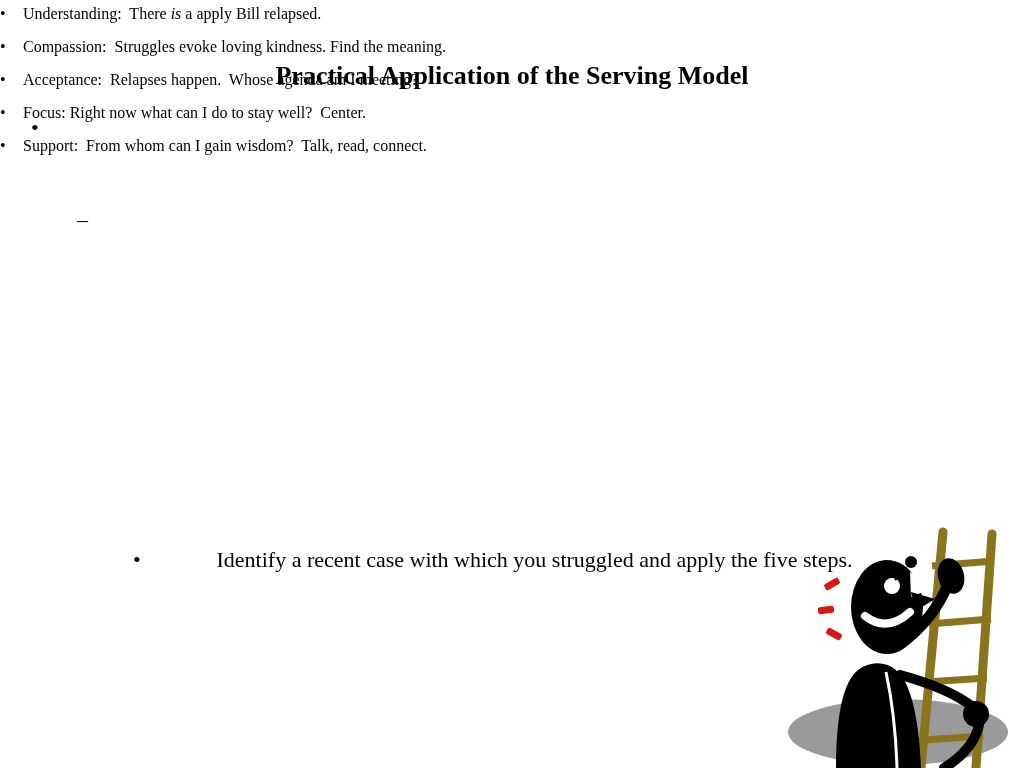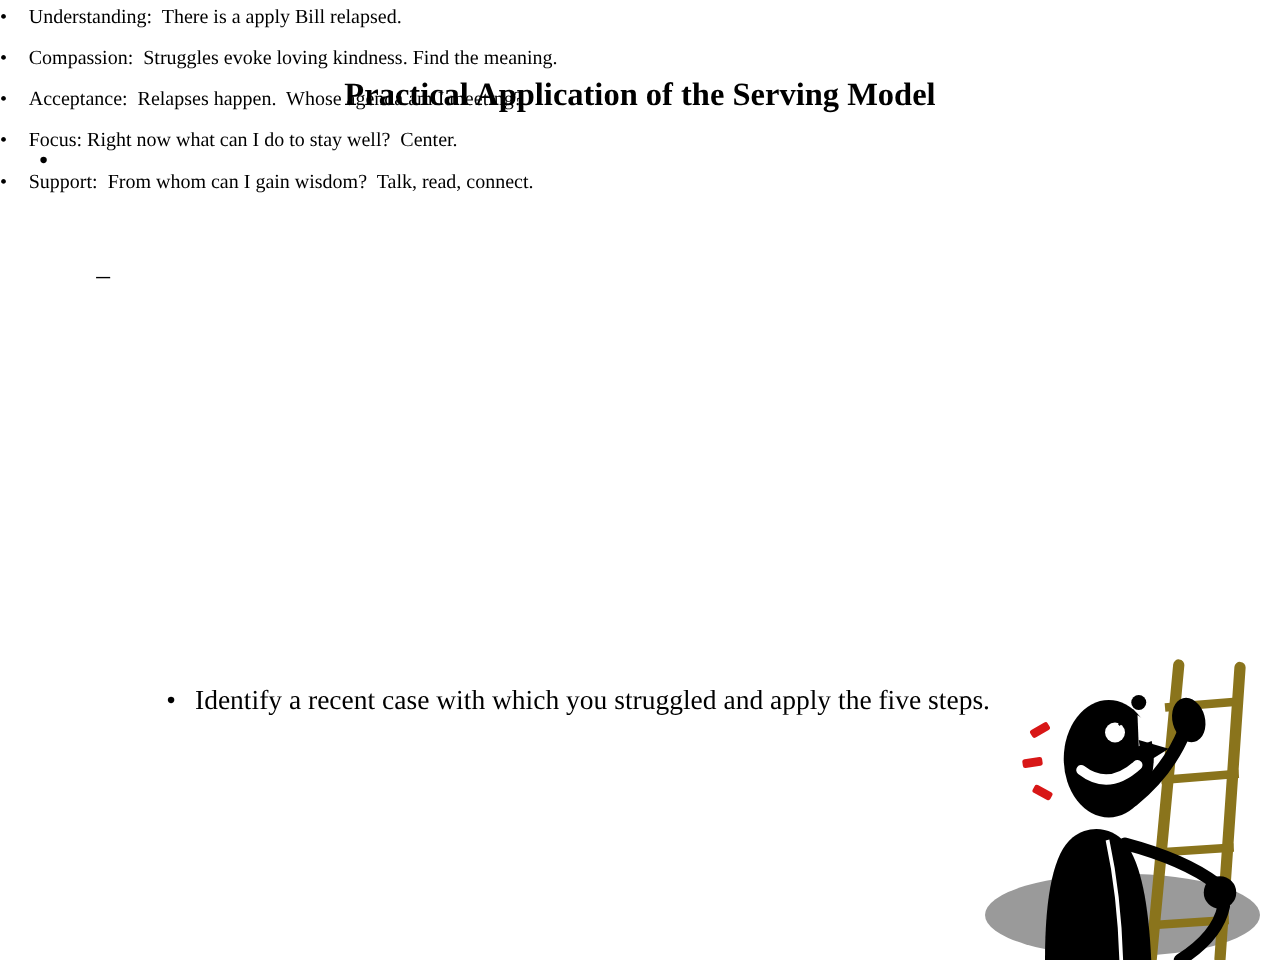--- a/index.html
+++ b/index.html
@@ -25,22 +25,22 @@
     position: absolute;
     display: flex;
     align-items: flex-start;
     font-size: 22px;
   }
   .marker {
     flex: 0 0 auto;
     white-space: pre;
   }
   .lines { flex: 1 1 auto; }
-  .line, .lines span { white-space: pre-wrap; }
-  .em { }
+  .line, .lines span { white-space: pre-wrap; text-align: center; }
+  .em { font-style: italic; }
 
   #case-example { left: 31px; top: 114px; width: 880px; line-height: 28px; }
   #case-example .marker { width: 34px; }
 
   #bill-relapses { left: 77px; top: 206px; width: 840px; line-height: 27px; }
   #bill-relapses .marker { width: 33px; }
 
   #principles { left: 133px; top: 353px; width: 760px; line-height: 28px; }
   #principles .p-item { display: flex; margin-bottom: 5px; }
   #principles .marker { width: 23px; }

